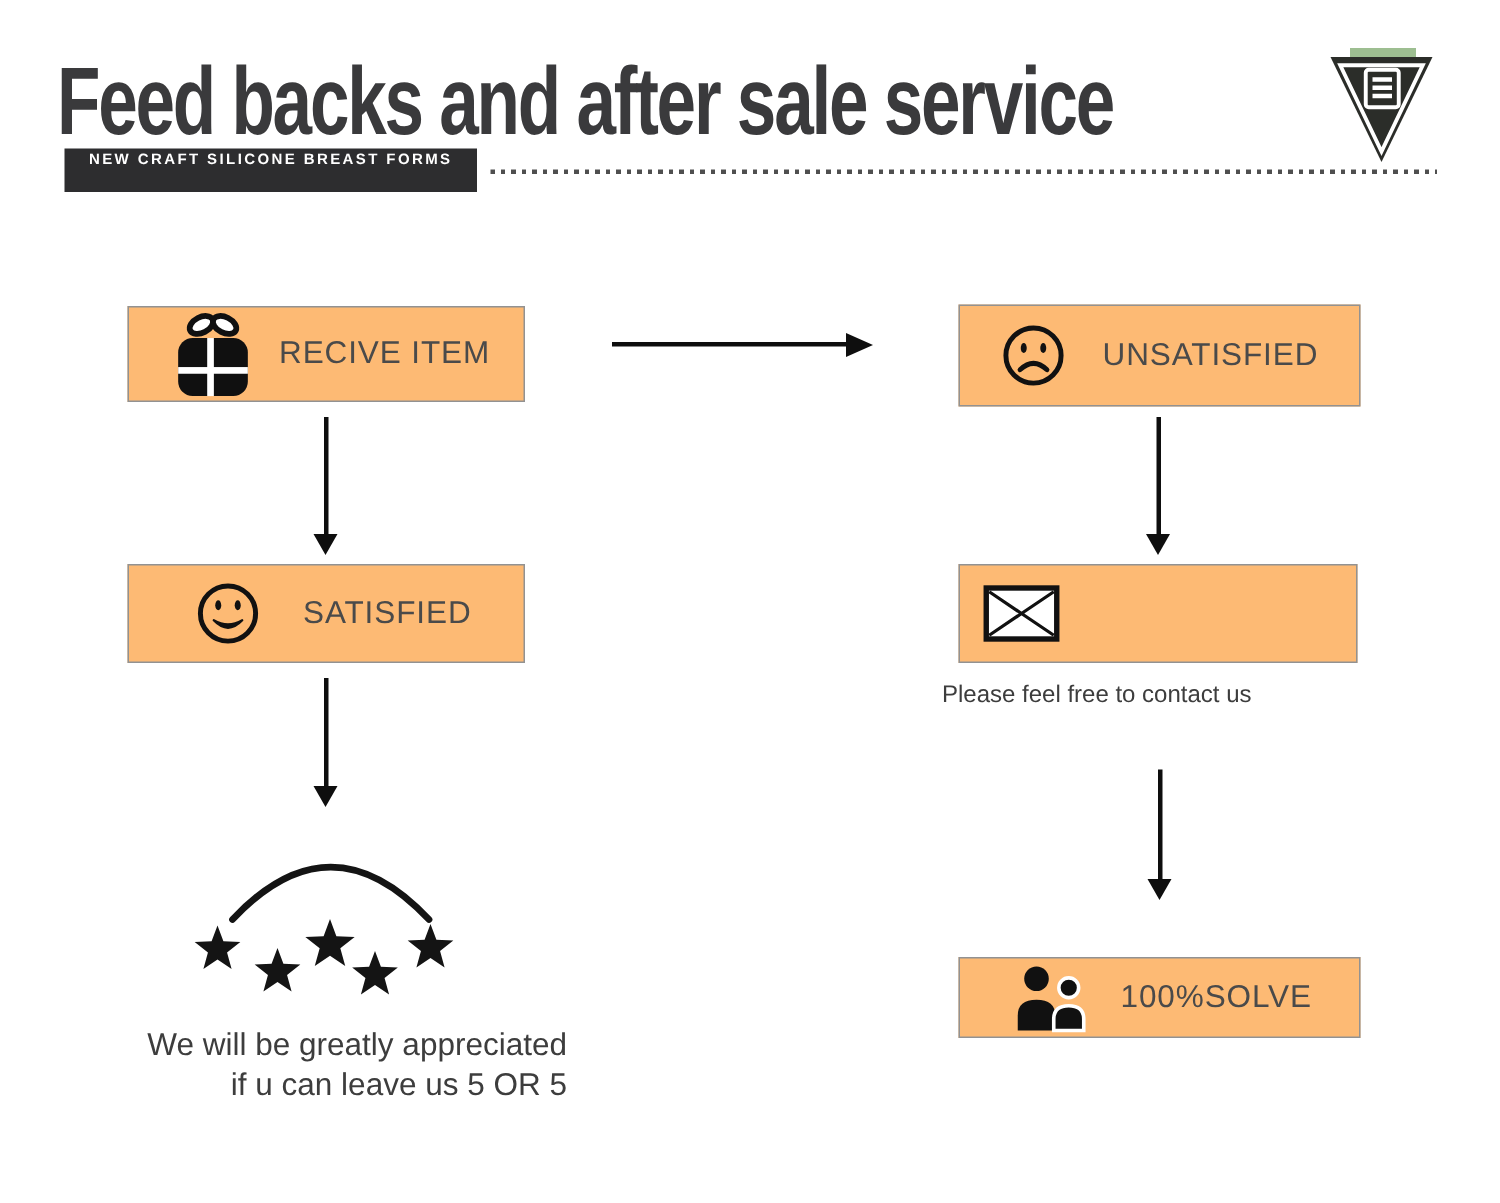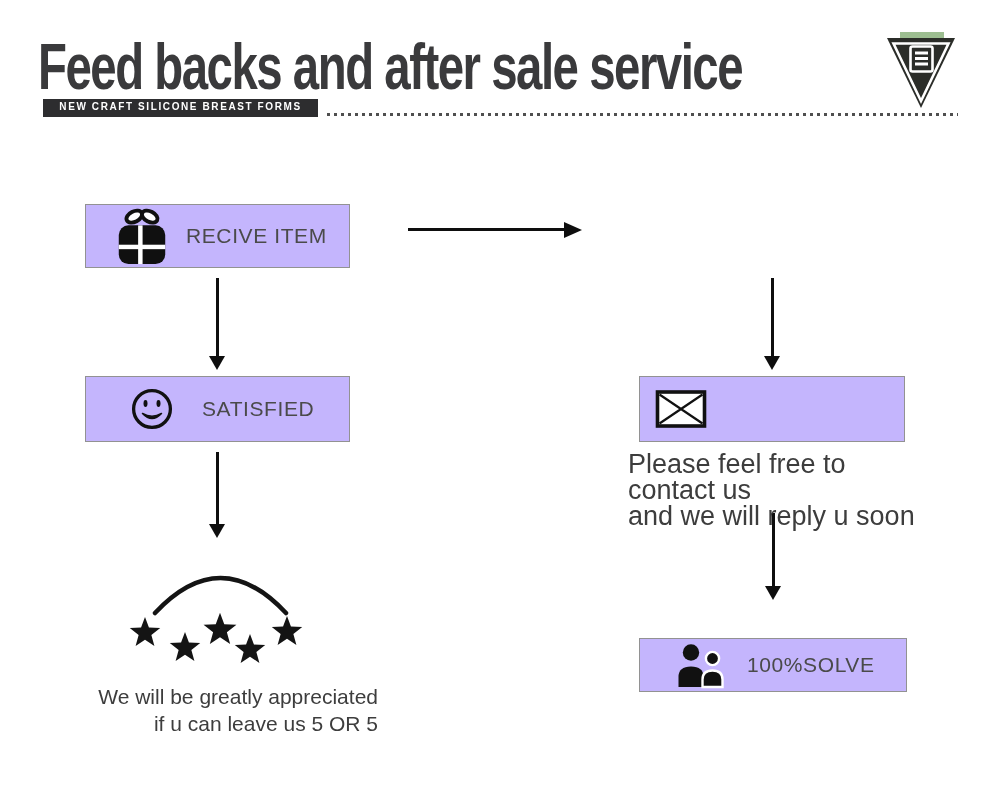--- a/index.html
+++ b/index.html
@@ -7,33 +7,33 @@
   .canvas { position:relative; width:1000px; height:802px; background:#ffffff; overflow:hidden; }
 
   
   .title {
     position:absolute; left:38px; top:36px;
     font-size:64px; font-weight:bold; color:#3a3a3c;
     letter-spacing:-2px; white-space:nowrap;
     transform:scaleX(0.74); transform-origin:left top; line-height:62px;
   }
   .tagline {
-    position:absolute; left:43px; top:99px; width:275px; height:18px;
+    position:absolute; left:43px; top:99px; width:275px; height:29px;
     background:#2d2d2f; color:#ffffff; font-size:10px; font-weight:bold;
     letter-spacing:1.6px; text-align:center; line-height:15px; white-space:nowrap;
   }
   .dots {
     position:absolute; left:327px; top:113px; width:631px; height:3px;
     background:repeating-linear-gradient(90deg,#4f4f4f 0 3px,transparent 3px 7px);
   }
   .logo { position:absolute; left:880px; top:24px; width:82px; height:88px; }
 
   
   .flow-box {
-    position:absolute; background:#c4b5fd; border:1.5px solid #929292;
+    position:absolute; background:#fdba74; border:1.5px solid #929292;
     display:flex; align-items:center;
   }
   .flow-box .lbl {
     font-size:21px; color:#4a4a4a; letter-spacing:0.6px; white-space:nowrap;
   }
   .box-receive     { left:85px;  top:204px; width:265px; height:64px; }
   .box-satisfied   { left:85px;  top:376px; width:265px; height:66px; }
   .box-unsatisfied { left:639px; top:203px; width:268px; height:68px; }
   .box-contact     { left:639px; top:376px; width:266px; height:66px; }
   .box-solve       { left:639px; top:638px; width:268px; height:54px; }
@@ -50,21 +50,21 @@
              border-top:8px solid transparent; border-bottom:8px solid transparent;
              border-left:18px solid #0e0e0e; }
 
   
   .note-left {
     position:absolute; left:58px; top:683px; width:320px;
     text-align:right; font-size:21px; line-height:27px; color:#3d3d3d;
   }
   .note-right {
     position:absolute; left:628px; top:451px; width:312px;
-    text-align:left; font-size:27px; line-height:26px; color:#3d3d3d;
+    text-align:left; font-size:16px; line-height:26px; color:#3d3d3d;
   }
 
   .stars-svg { position:absolute; left:128px; top:572px; }
 </style>
 </head>
 <body>
 
 <div class="canvas">
 
   <div class="title">Feed backs and after sale service</div>
@@ -89,20 +89,31 @@
         <ellipse cx="18" cy="11" rx="8.6" ry="5.4" transform="rotate(-27 18 11)" fill="#ffffff" stroke="#101010" stroke-width="4"></ellipse>
         <ellipse cx="34" cy="11" rx="8.6" ry="5.4" transform="rotate(27 34 11)" fill="#ffffff" stroke="#101010" stroke-width="4"></ellipse>
         <rect x="2" y="20" width="48" height="40" rx="10" fill="#101010"></rect>
         <rect x="22" y="20" width="4.6" height="40" fill="#ffffff"></rect>
         <rect x="2" y="40" width="48" height="4.6" fill="#ffffff"></rect>
       </svg>
     </span>
     <span class="lbl" style="margin-left:18px;">RECIVE ITEM</span>
   </div>
 
+  <div class="flow-box box-unsatisfied">
+    <span class="icon-wrap" style="margin-left:27px;">
+      <svg width="44" height="44" viewBox="0 0 44 44">
+        <circle cx="22" cy="22" r="18.4" fill="none" stroke="#111111" stroke-width="3.3"></circle>
+        <ellipse cx="15.5" cy="17" rx="2" ry="3.4" fill="#111111"></ellipse>
+        <ellipse cx="28.5" cy="17" rx="2" ry="3.4" fill="#111111"></ellipse>
+        <path d="M13,31.5 Q22,23 31,31.5" fill="none" stroke="#111111" stroke-width="3.2" stroke-linecap="round"></path>
+      </svg>
+    </span>
+    <span class="lbl" style="margin-left:24px;">UNSATISFIED</span>
+  </div>
 
   <div class="flow-box box-satisfied">
     <span class="icon-wrap" style="margin-left:44px;">
       <svg width="44" height="44" viewBox="0 0 44 44">
         <circle cx="22" cy="22" r="18.4" fill="none" stroke="#111111" stroke-width="3.3"></circle>
         <ellipse cx="15.5" cy="16.5" rx="2" ry="3.4" fill="#111111"></ellipse>
         <ellipse cx="28.5" cy="16.5" rx="2" ry="3.4" fill="#111111"></ellipse>
         <path d="M12.5,26.5 Q22,36.5 31.5,26.5 Q22,32 12.5,26.5 Z" fill="#111111" stroke="#111111" stroke-width="1.5" stroke-linejoin="round"></path>
       </svg>
     </span>
@@ -162,16 +173,15 @@
     <use href="#star" transform="translate(122,78)"></use>
     <use href="#star" transform="translate(159,60)"></use>
   </svg>
 
   <div class="note-left">
     <div>We will be greatly appreciated</div>
     <div>if u can leave us 5 OR 5</div>
   </div>
   <div class="note-right">
     <div>Please feel free to contact us</div>
-    <div>and we will reply u soon</div>
   </div>
 
 </div>
 
 </body></html>

